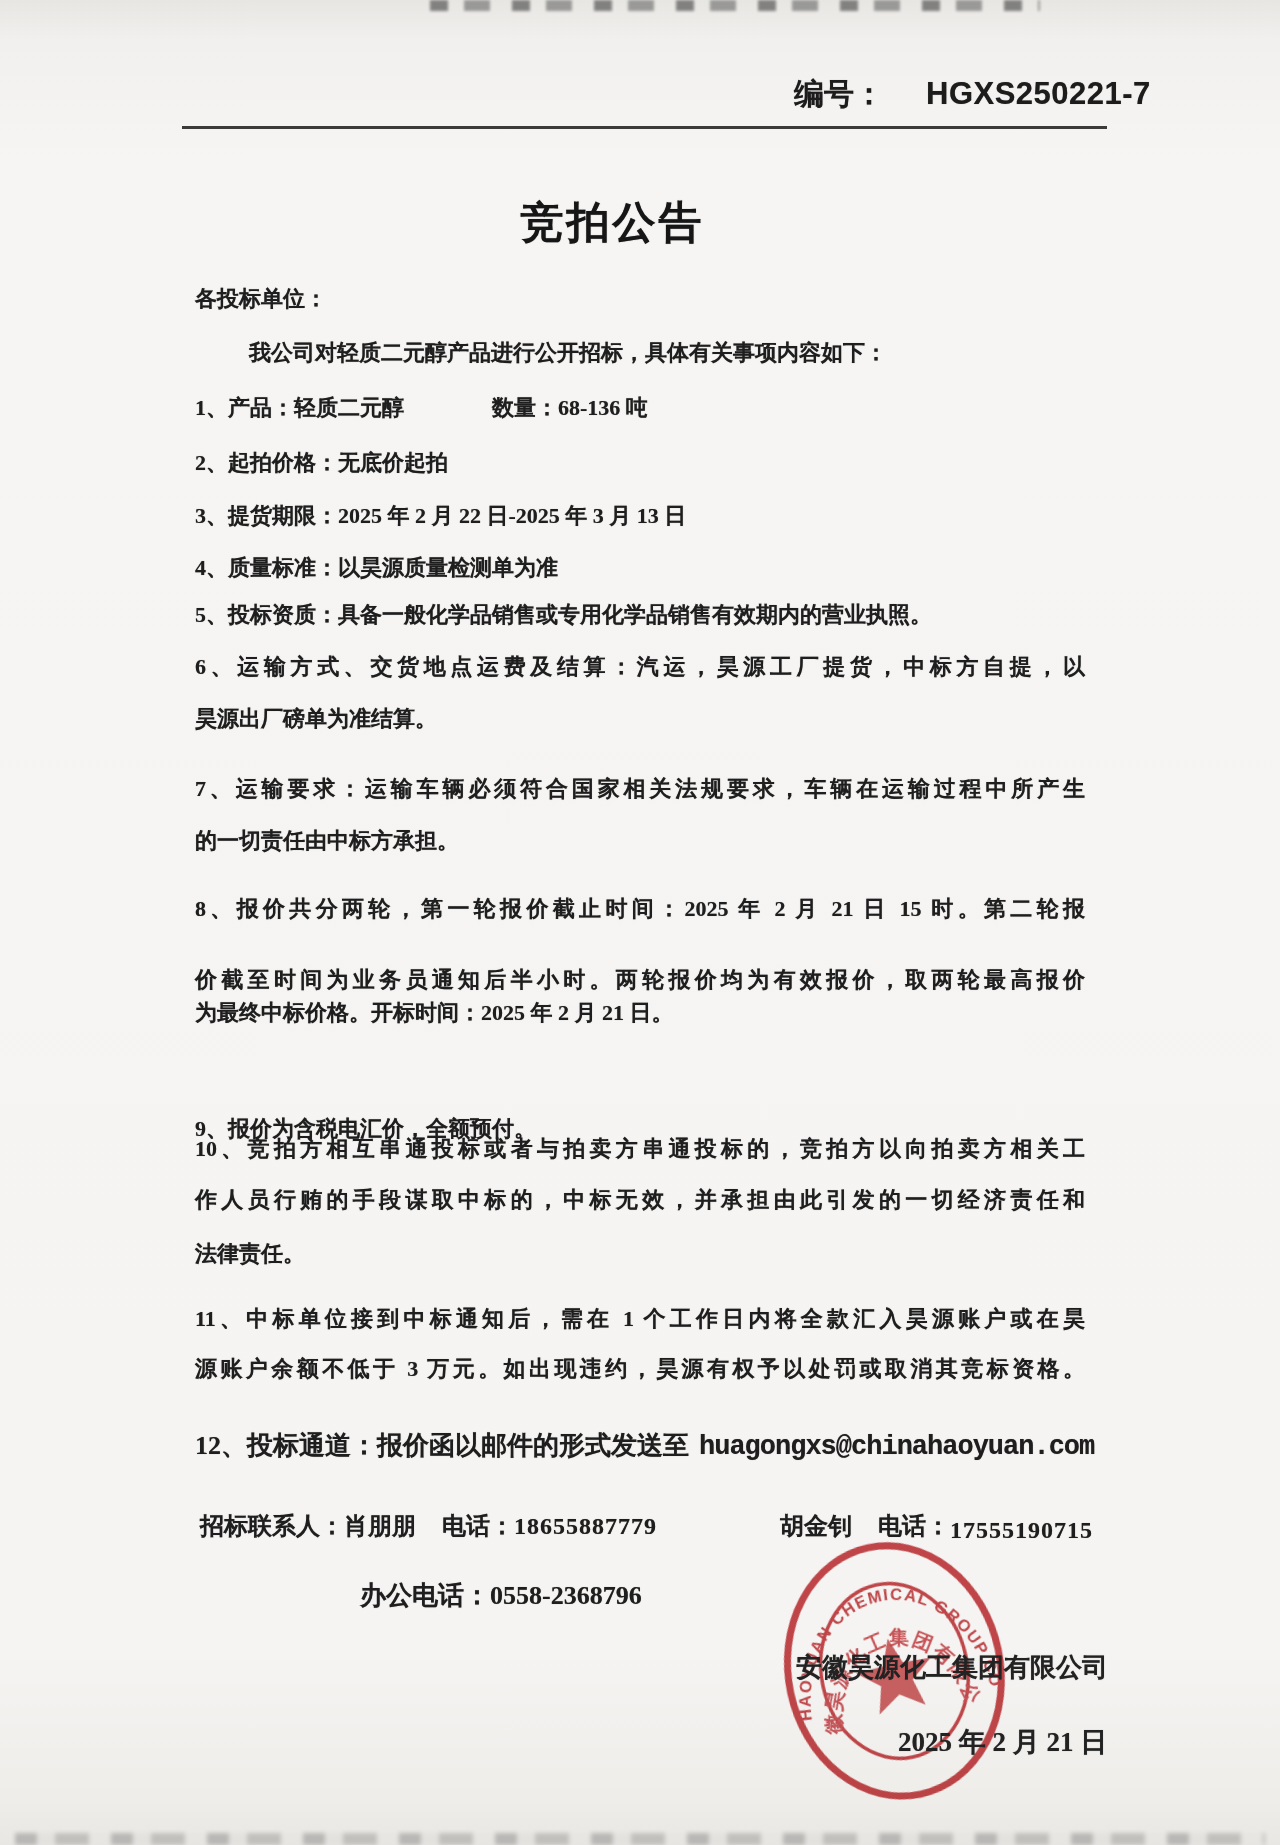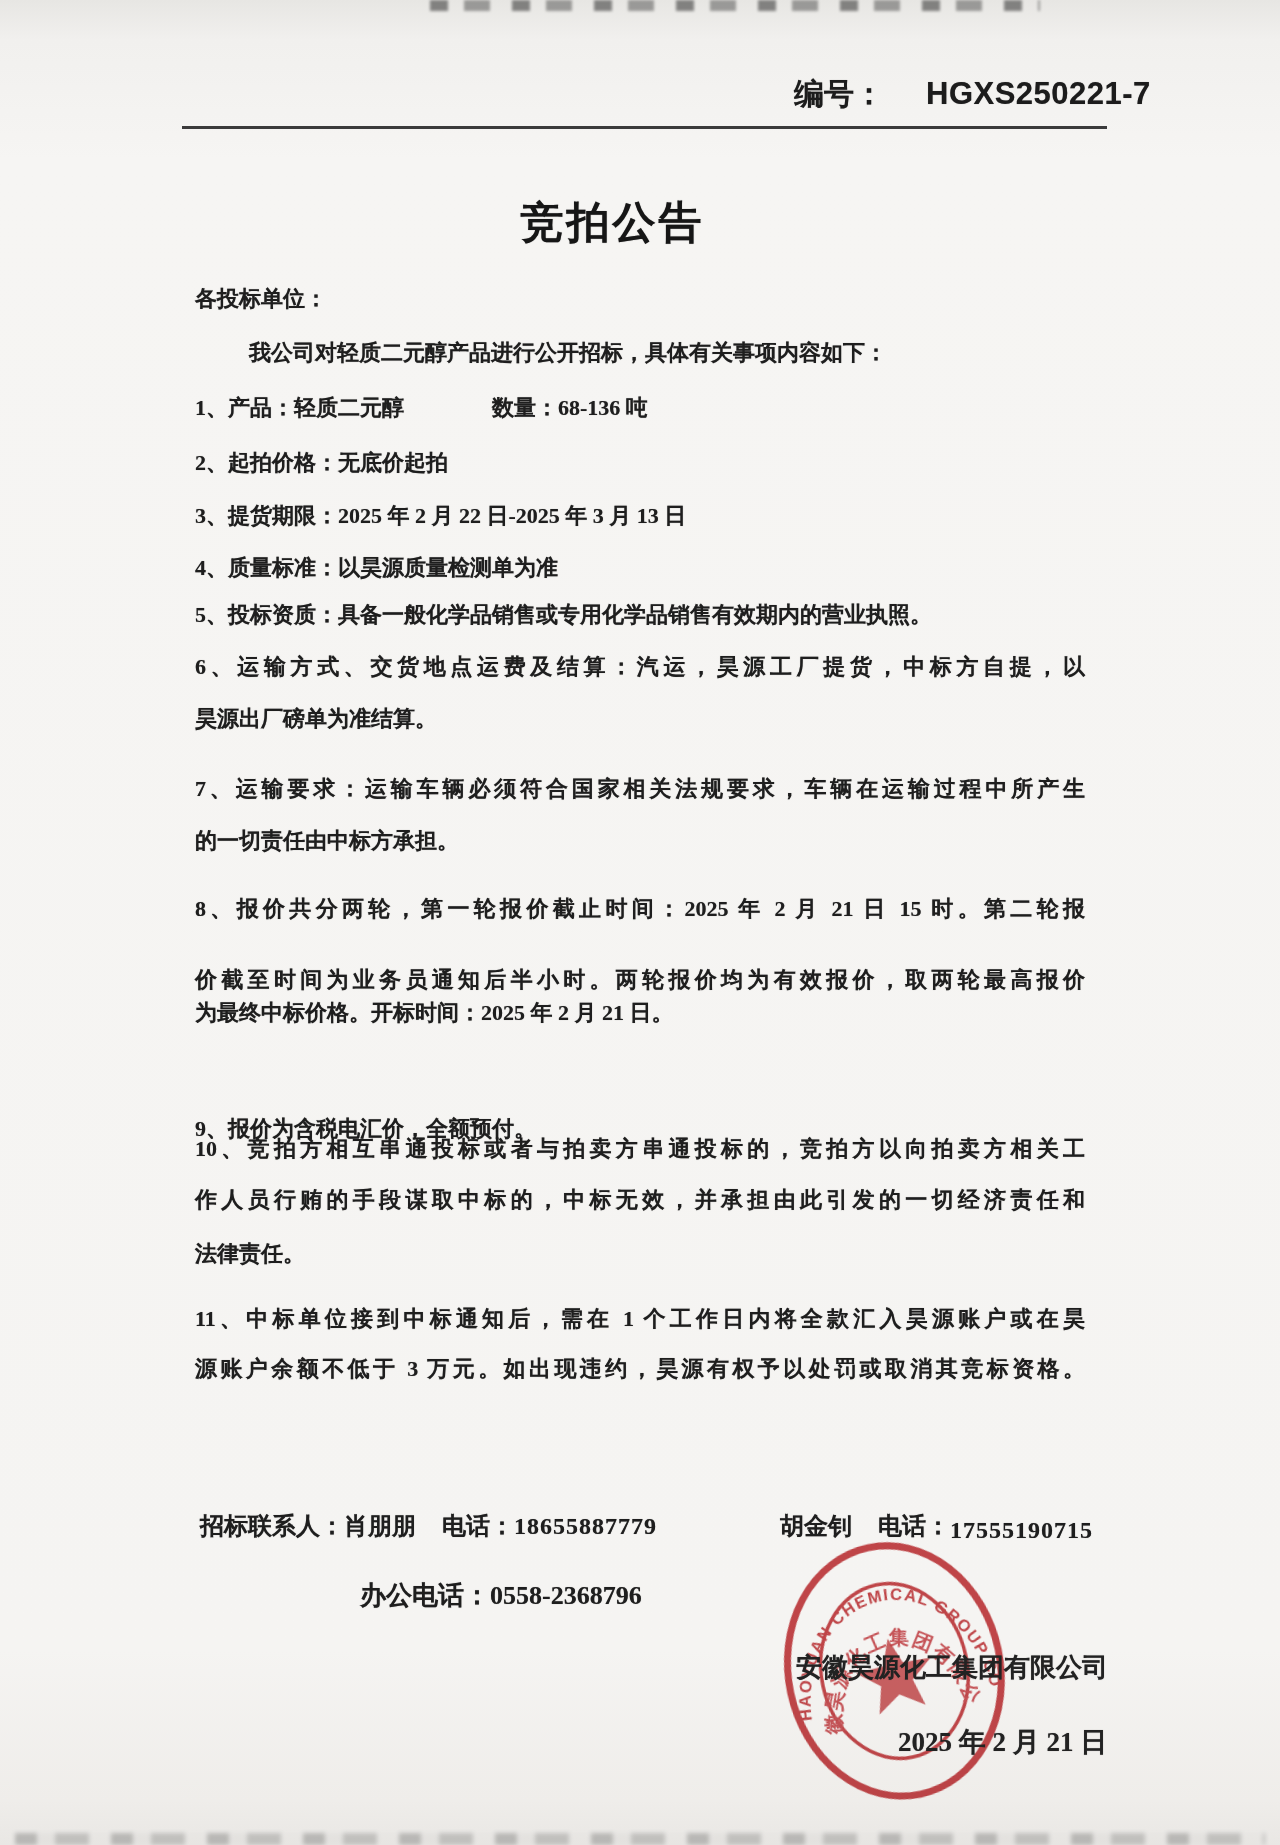--- a/index.html
+++ b/index.html
@@ -115,20 +115,23 @@
       <div class="doc-line justify" style="top: 943px; margin-top: 20px;">价截至时间为业务员通知后半小时。两轮报价均为有效报价，取两轮最高报价</div>
       <div class="doc-line" style="top: 996px;">为最终中标价格。开标时间：2025 年 2 月 21 日。</div>
       <div class="doc-line" style="top: 1065px; margin-top: 47px;">9、报价为含税电汇价，全额预付。</div>
       <div class="doc-line justify" style="top: 1132px;">10、竞拍方相互串通投标或者与拍卖方串通投标的，竞拍方以向拍卖方相关工</div>
       <div class="doc-line justify" style="top: 1183px;">作人员行贿的手段谋取中标的，中标无效，并承担由此引发的一切经济责任和</div>
       <div class="doc-line" style="top: 1237px;">法律责任。</div>
       <div class="doc-line justify" style="top: 1302px;">11、中标单位接到中标通知后，需在 1 个工作日内将全款汇入昊源账户或在昊</div>
       <div class="doc-line justify" style="top: 1352px;">源账户余额不低于 3 万元。如出现违约，昊源有权予以处罚或取消其竞标资格。</div>
     </div>
 
+  <div class="email-line">
+    <span>12、投标通道：报价函以邮件的形式发送至</span><span class="email">huagongxs@chinahaoyuan.com</span>
+  </div>
 
   <div class="contacts">
     <span>招标联系人：</span><span>肖朋朋</span><span class="gap-s"></span><span>电话：</span><span class="phone-num">18655887779</span>
     <span class="col2">
       <span>胡金钊</span><span class="gap-s"></span><span>电话：</span><span class="phone-num shifted">17555190715</span>
     </span>
   </div>
 
   <div class="office">
     <span>办公电话：</span><span class="phone-num">0558-2368796</span>

